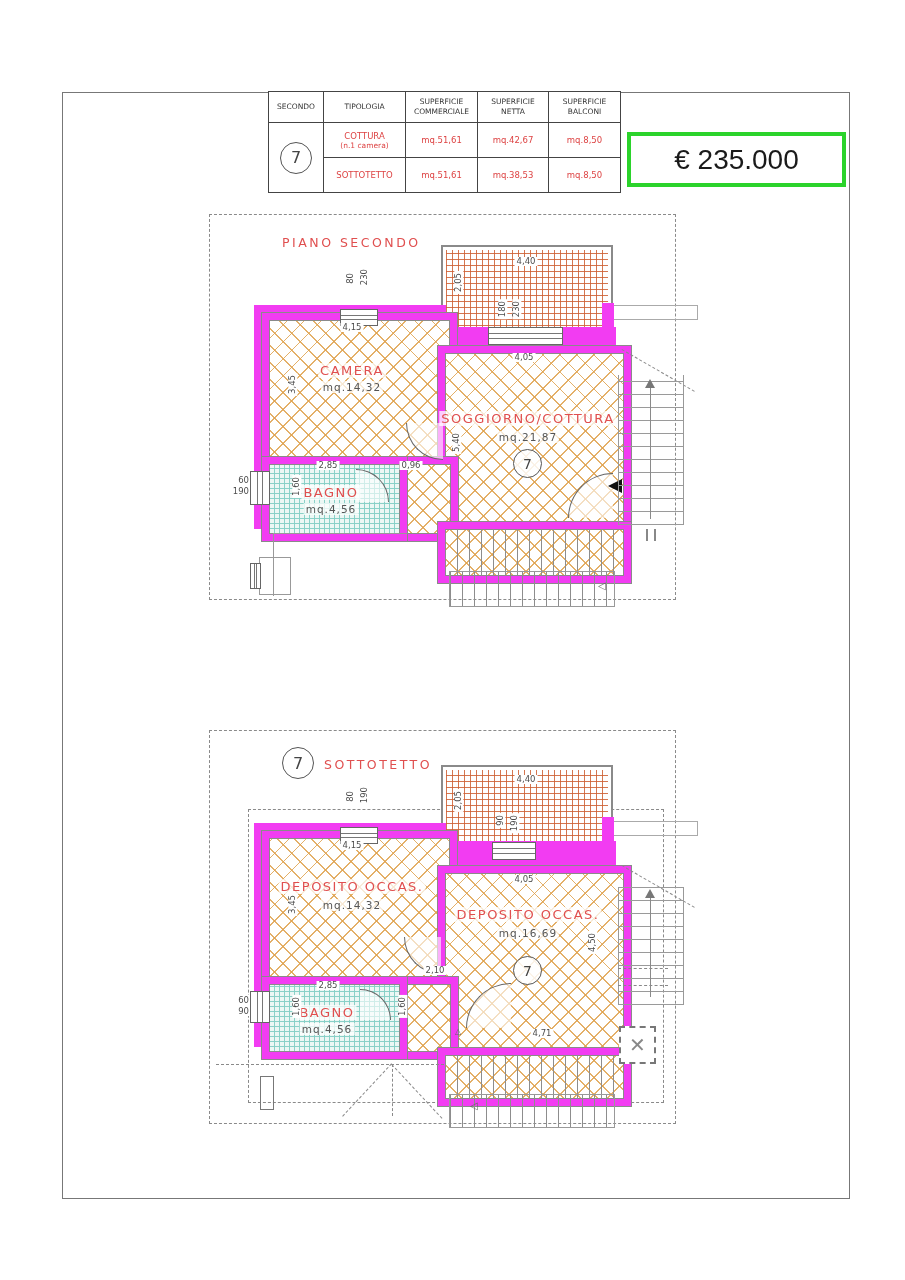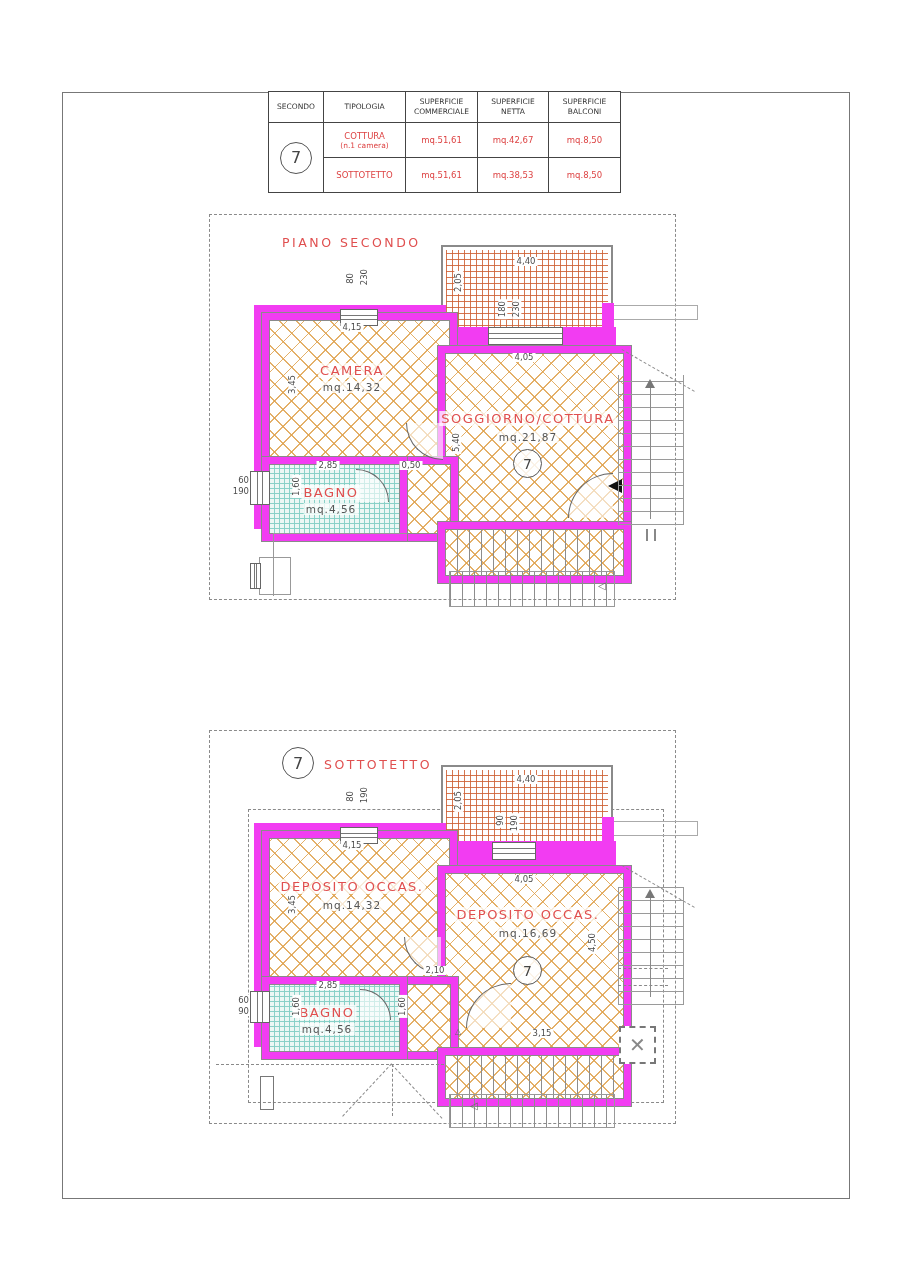--- a/index.html
+++ b/index.html
@@ -126,20 +126,23 @@
     </tr>
     <tr>
       <td class="red">SOTTOTETTO</td>
       <td class="red">mq.51,61</td>
       <td class="red">mq.38,53</td>
       <td class="red">mq.8,50</td>
     </tr>
   </tbody>
     </table>
 
+  <div class="price">
+    <span>€ 235.000</span>
+  </div>
 
   <div class="plan" style="left:209px;top:214px;width:465px;height:384px">
     <div class="ptitle" style="left:72px;top:20px">PIANO SECONDO</div>
 
     <div class="abs" style="left:402px;top:90px;width:84px;height:13px;border:1px solid #aaa"></div>
 
     <div class="balc" style="left:231px;top:30px;width:162px;height:88px">
         <div class="gb"></div>
       </div>
     <div class="mg" style="left:392px;top:88px;width:12px;height:46px"></div>
@@ -177,21 +180,21 @@
     <div class="dim ctr" style="left:316px;top:42px">4,40</div>
     <div class="dimv" style="left:244px;top:56px">2,05</div>
     <div class="dimv" style="left:136px;top:56px">80</div>
     <div class="dimv" style="left:150px;top:52px">230</div>
     <div class="dimv" style="left:288px;top:84px">180</div>
     <div class="dimv" style="left:302px;top:84px">230</div>
     <div class="dim ctr" style="left:142px;top:108px">4,15</div>
     <div class="dimv" style="left:78px;top:158px">3,45</div>
     <div class="dim ctr" style="left:314px;top:138px">4,05</div>
     <div class="dimv" style="left:242px;top:216px">5,40</div>
-    <div class="dim ctr" style="left:201px;top:246px">0,50</div>
+    <div class="dim ctr" style="left:201px;top:246px">0,96</div>
     <div class="dim ctr" style="left:118px;top:246px">2,85</div>
     <div class="dimv" style="left:82px;top:260px">1,60</div>
     <div class="dimstack" style="left:14px;top:260px;width:24px">
       <div>60</div>
       <div>190</div>
     </div>
 
     <div class="abs" style="left:408px;top:116px;width:66px;height:240px">
       <div class="dash-h" style="left:4px;top:18px;width:84px;transform:rotate(30deg);transform-origin:left top"></div>
       <div class="th2" style="position:absolute;left:0;top:44px;width:64px;height:150px;border-left:1px solid #999;border-right:1px solid #999"></div>
@@ -255,21 +258,21 @@
     <div class="dim ctr" style="left:316px;top:44px">4,40</div>
     <div class="dimv" style="left:244px;top:58px">2,05</div>
     <div class="dimv" style="left:136px;top:58px">80</div>
     <div class="dimv" style="left:150px;top:54px">190</div>
     <div class="dimv" style="left:286px;top:82px">90</div>
     <div class="dimv" style="left:300px;top:82px">190</div>
     <div class="dim ctr" style="left:142px;top:110px">4,15</div>
     <div class="dimv" style="left:78px;top:162px">3,45</div>
     <div class="dim ctr" style="left:314px;top:144px">4,05</div>
     <div class="dimv" style="left:378px;top:200px">4,50</div>
-    <div class="dim ctr" style="left:332px;top:298px">3,15</div>
+    <div class="dim ctr" style="left:332px;top:298px">4,71</div>
     <div class="dim ctr" style="left:225px;top:235px">2,10</div>
     <div class="dimv" style="left:188px;top:264px">1,60</div>
     <div class="dim ctr" style="left:118px;top:250px">2,85</div>
     <div class="dimv" style="left:82px;top:264px">1,60</div>
     <div class="dimstack" style="left:14px;top:264px;width:24px">
       <div>60</div>
       <div>90</div>
     </div>
 
     <div class="abs" style="left:408px;top:116px;width:66px;height:240px">

